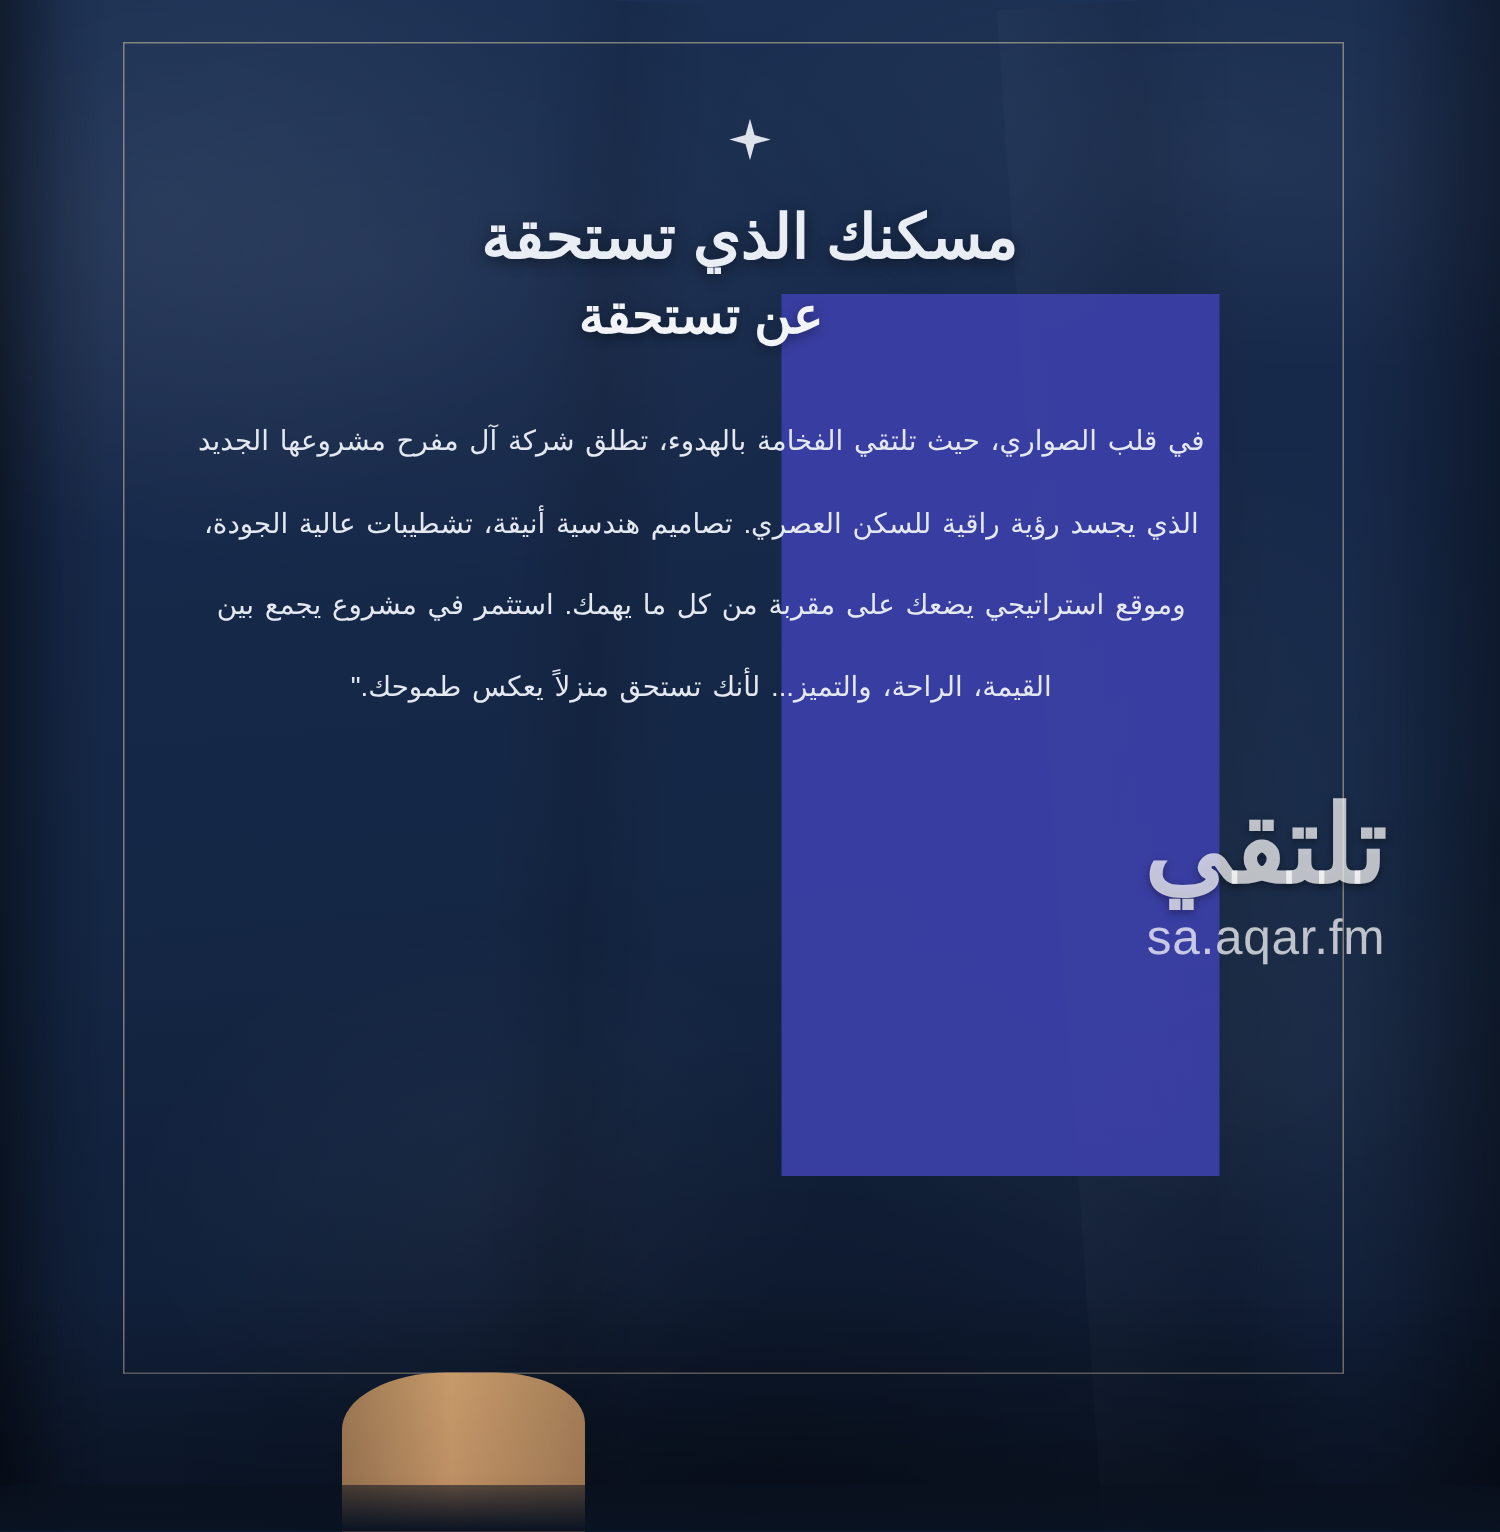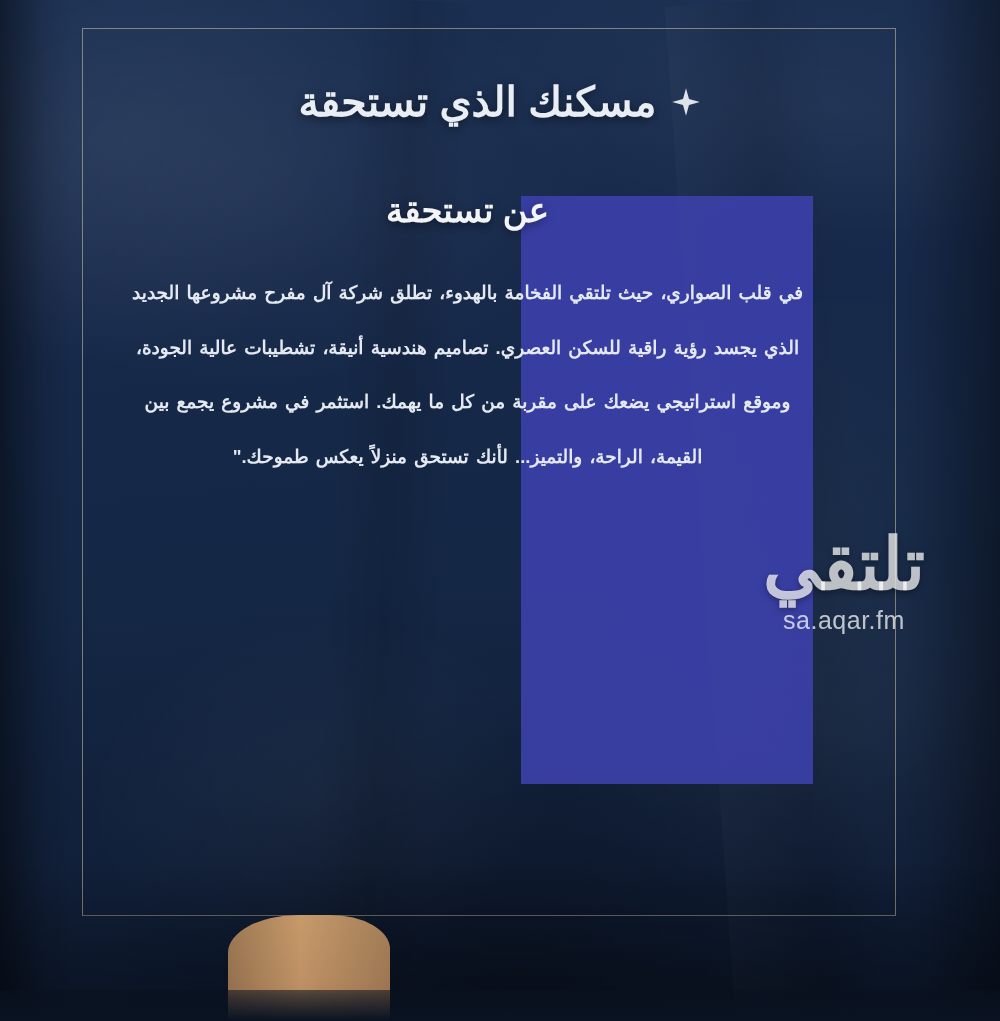--- a/index.html
+++ b/index.html
@@ -81,24 +81,24 @@
     border-bottom-color: rgba(214,196,160,0.45);
   }
 
   
   .headline-row {
     position: absolute;
     top: 78px;
     left: 0;
     width: 1000px;
     display: flex;
-    flex-direction: row;
+    flex-direction: column;
     align-items: center;
     justify-content: center;
-    gap: 15px;
+    gap: 26px;
   }
   .headline {
     font-size: 41px;
     font-weight: bold;
     color: #e9edf4;
     letter-spacing: 0.5px;
     text-shadow: 0 2px 10px rgba(0,0,0,0.45);
     white-space: nowrap;
   }
   .star-icon {
@@ -138,41 +138,40 @@
     text-shadow: 0 2px 8px rgba(0,0,0,0.4);
   }
   .paragraph {
     font-size: 18.5px;
     line-height: 2.95;
     color: #e4e8f0;
     margin: 0;
     text-align: center;
     letter-spacing: 0.2px;
     word-spacing: 2px;
-    font-weight: bold;
   }
 
   
   .watermark {
     position: absolute;
     right: 75px;
     top: 528px;
     text-align: center;
     color: rgba(255,255,255,0.72);
     user-select: none;
   }
   .watermark .wm-logo {
     font-size: 72px;
     font-weight: bold;
     line-height: 1;
     letter-spacing: 2px;
     text-shadow: 0 2px 6px rgba(0,0,0,0.35);
   }
   .watermark .wm-url {
-    font-size: 25px;
+    font-size: 33px;
     margin-top: 6px;
     letter-spacing: 0.5px;
     direction: ltr;
   }
 
   
   .arm {
     position: absolute;
     left: 228px;
     top: 915px;

